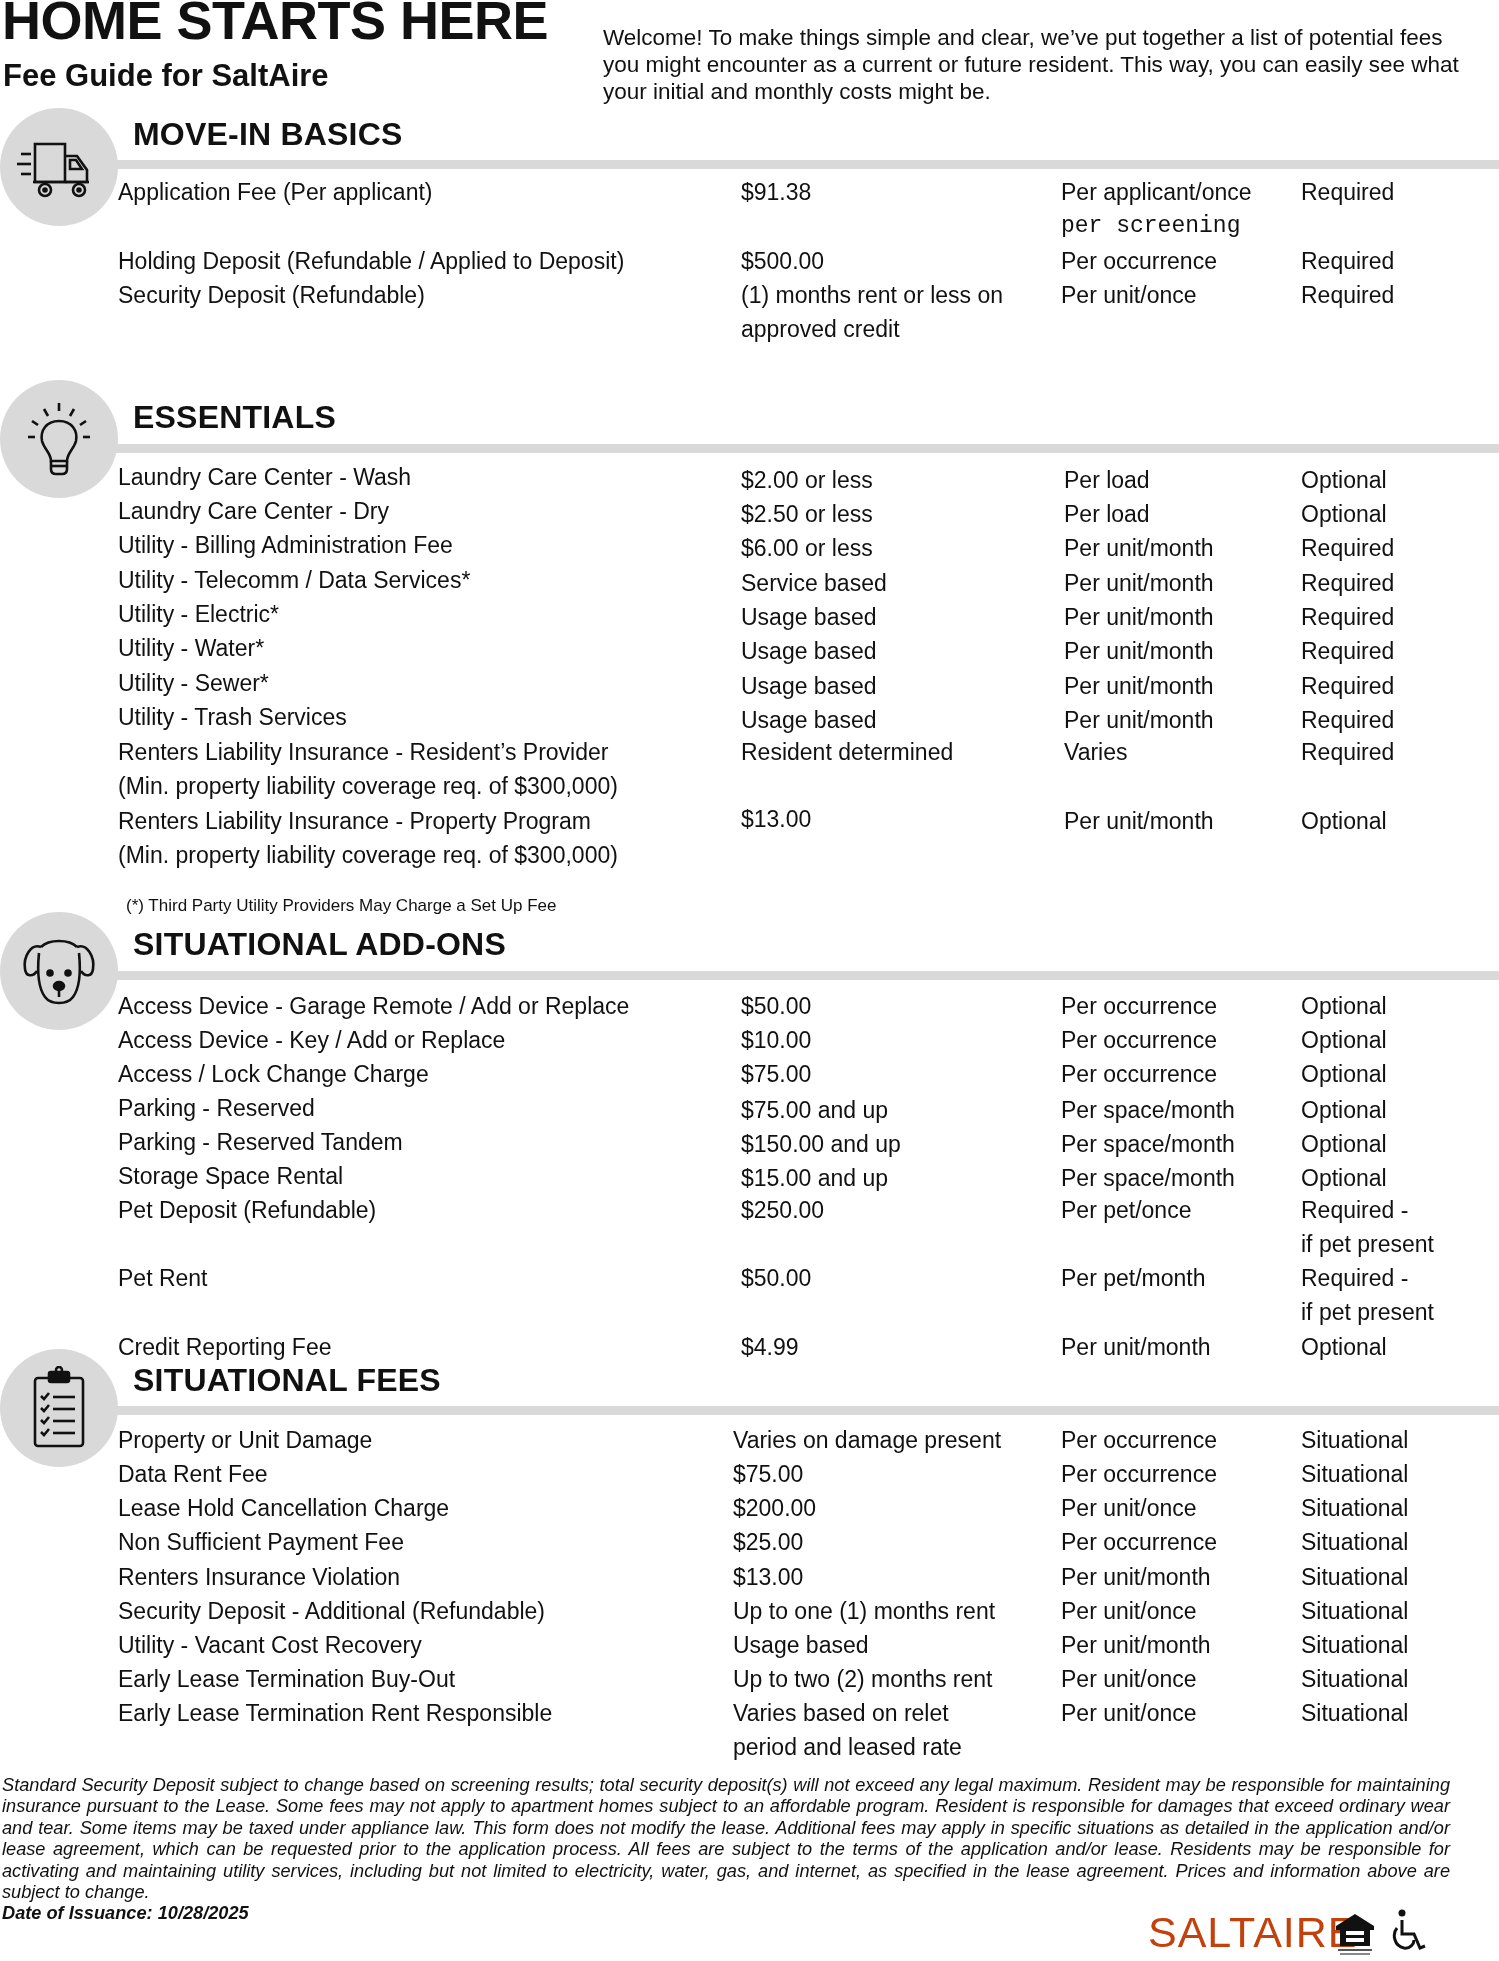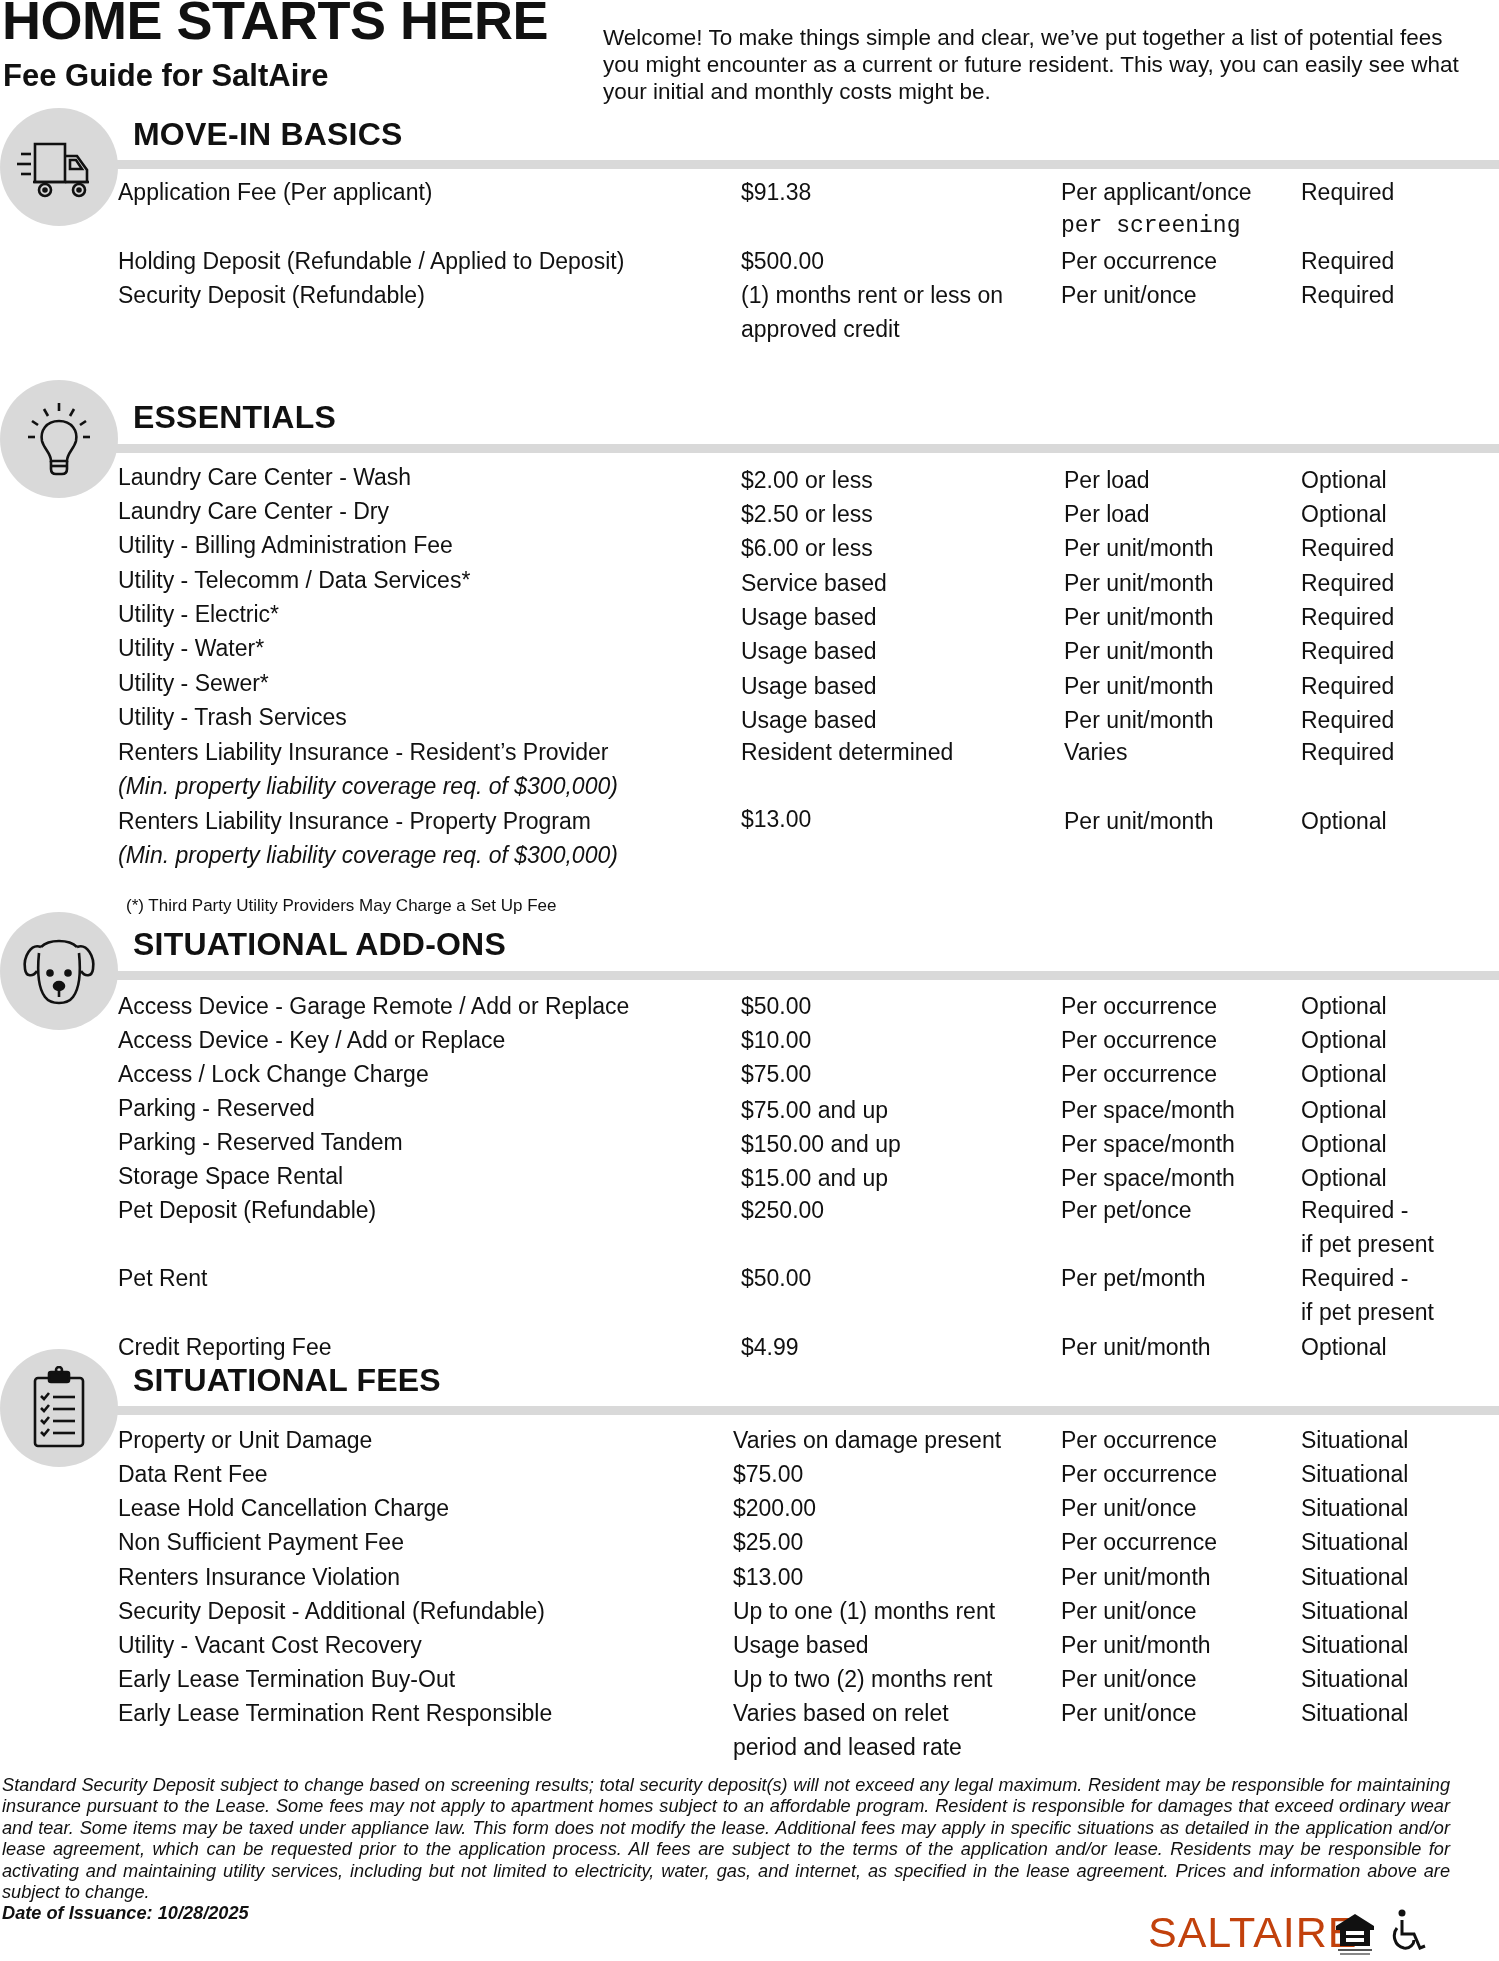--- a/index.html
+++ b/index.html
@@ -31,21 +31,21 @@
     position: absolute; left: 110px; right: 0; height: 9px; background: #d9d9d9;
   }
   .row { position: absolute; left: 0; width: 1499px; font-size: 23px; line-height: 34px; }
   .c { position: absolute; top: 0; }
   .c1 { left: 118px; }
   .c2 { left: 741px; }
   .c2s { left: 733px; }
   .c3 { left: 1061px; }
   .c3e { left: 1064px; }
   .c4 { left: 1301px; }
-  .it { font-style: italic; }
+  .it { }
   .footnote { position: absolute; left: 118px; top: 888px; font-size: 17px; margin: 8px; }
   .legal {
     position: absolute; left: 2px; top: 1775px; width: 1448px; font-size: 18.2px;
     font-style: italic; line-height: 21.4px; text-align: justify; margin: 0;
   }
   .issuance {
     position: absolute; left: 2px; top: 1903px; font-size: 18.2px; font-weight: 700;
     font-style: italic; margin: 0;
   }
   .brand {

